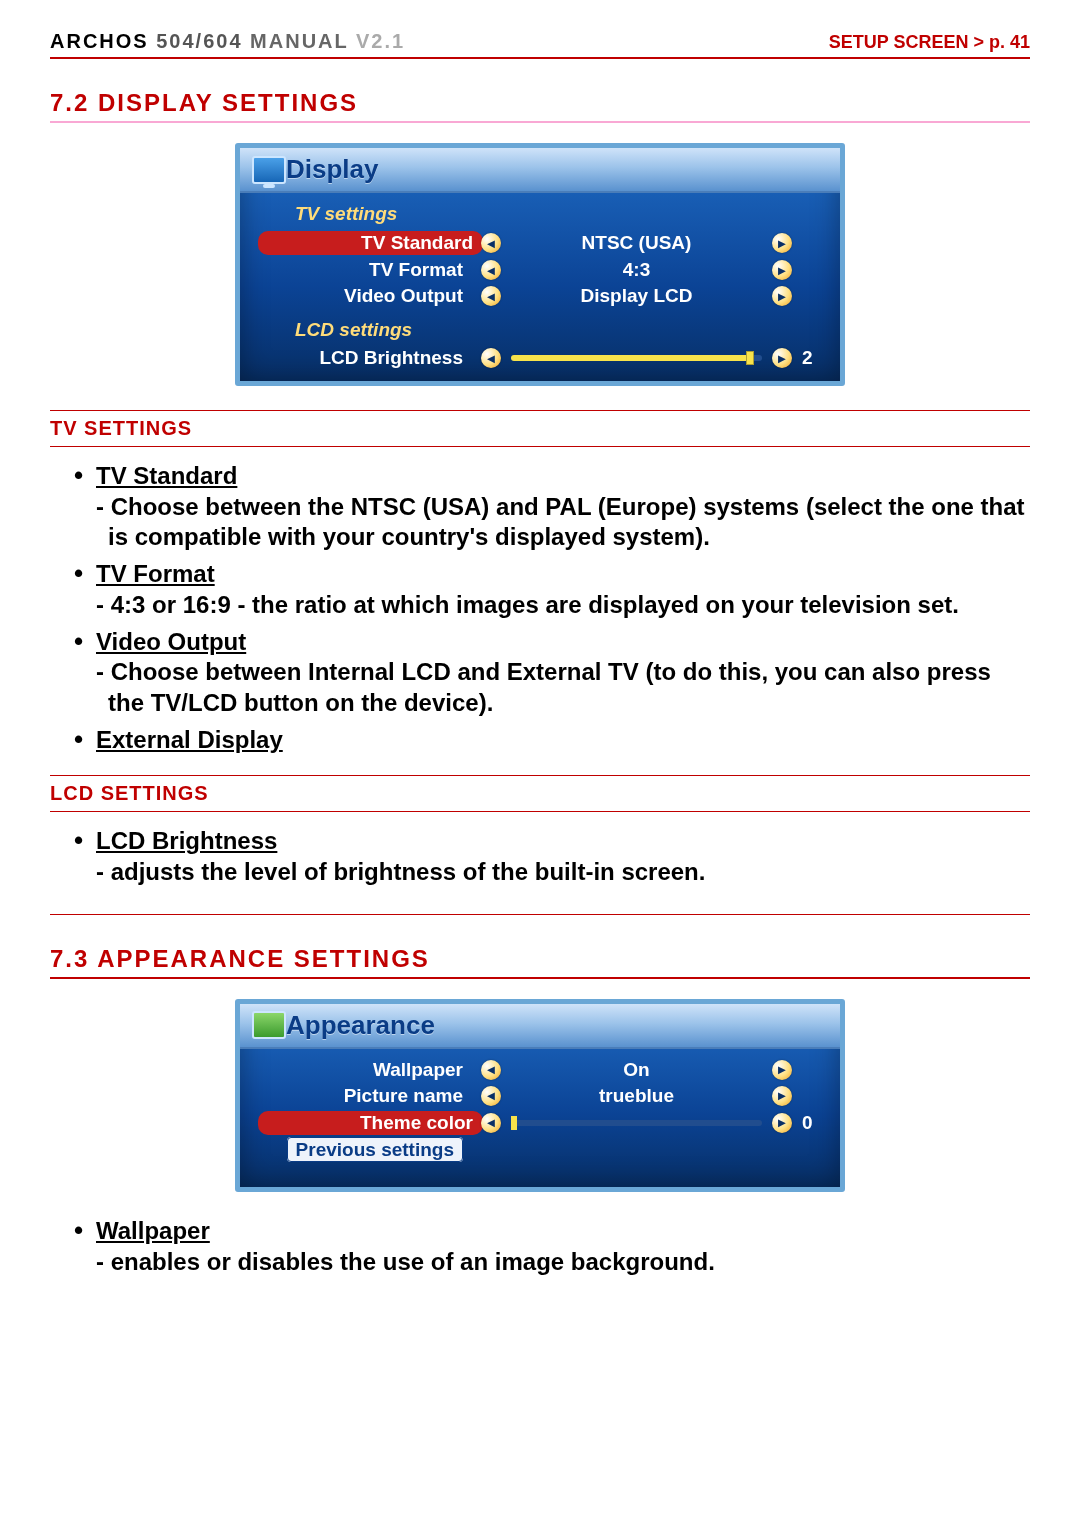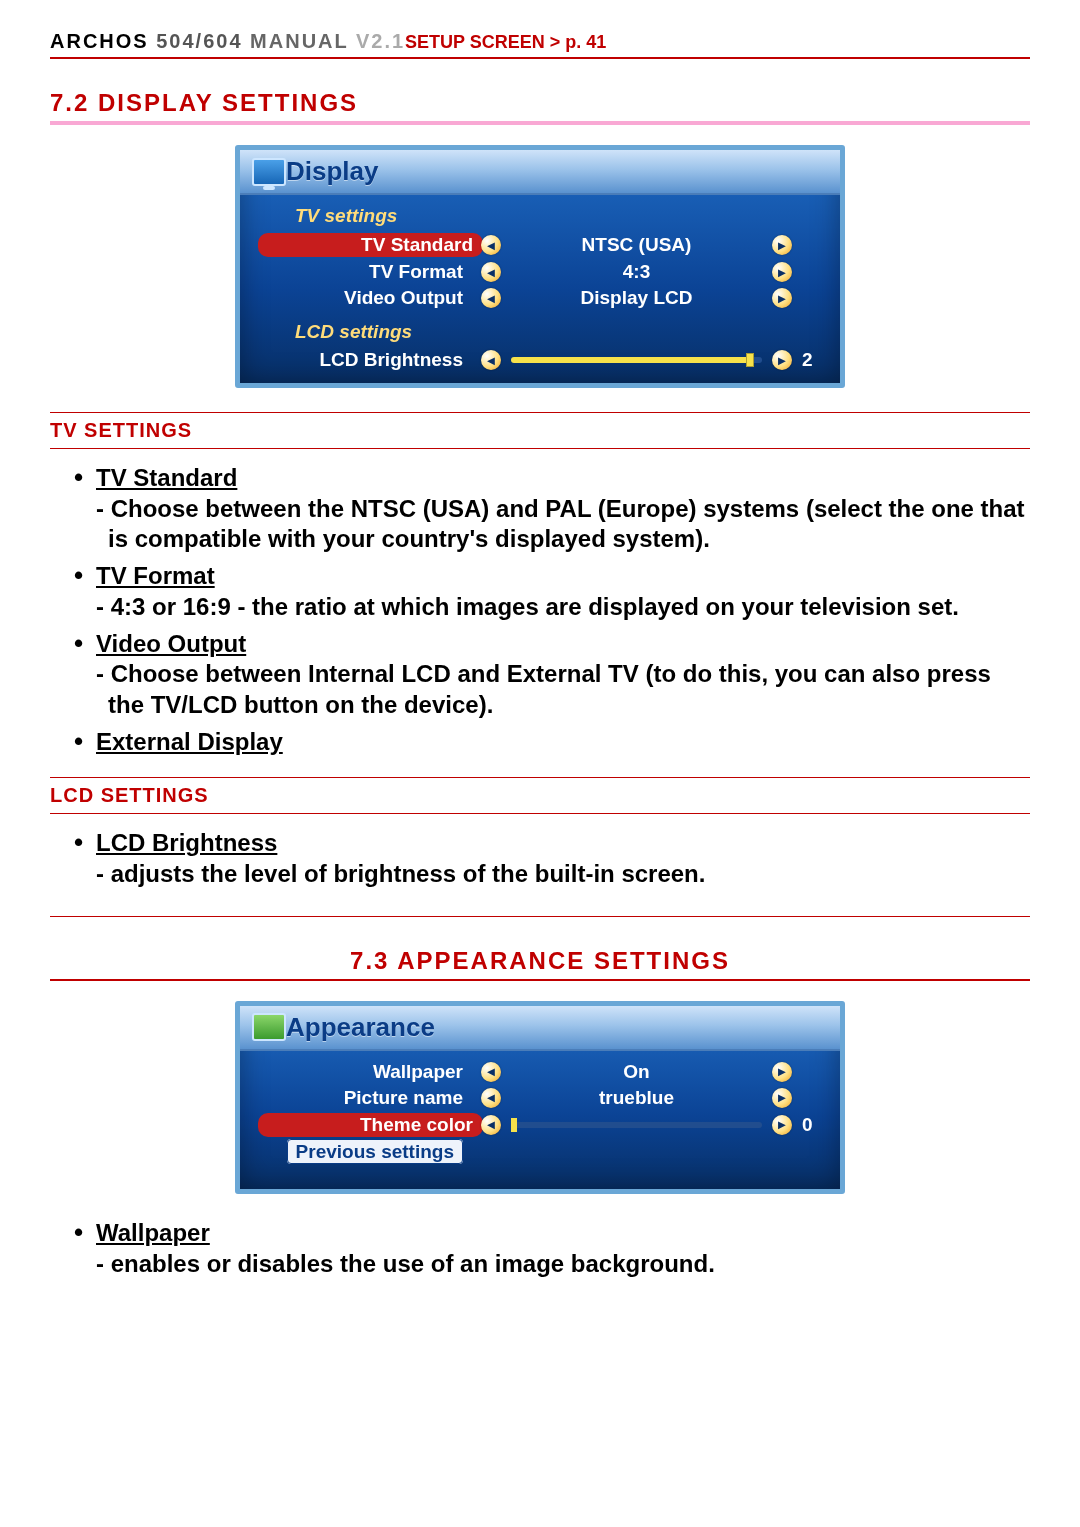--- a/index.html
+++ b/index.html
@@ -8,20 +8,21 @@
     background: #fff;
     font-family: Arial, Helvetica, sans-serif;
     color: #000;
     width: 1080px;
   }
   .page {
     padding: 30px 50px 40px 50px;
   }
   .header-row {
     display: flex;
+    justify-content: space-between;
     align-items: baseline;
     border-bottom: 2px solid #c00000;
     padding-bottom: 4px;
     margin-bottom: 22px;
   }
   .header-left {
     font-family: "Arial Black", Arial, sans-serif;
     font-size: 20px;
     letter-spacing: 2px;
     font-weight: bold;
@@ -34,21 +35,21 @@
     color: #c00000;
     font-size: 18px;
     font-weight: bold;
   }
   .section-title {
     font-family: "Arial Black", Arial, sans-serif;
     color: #c00000;
     letter-spacing: 2px;
     font-size: 24px;
     font-weight: bold;
-    border-bottom: 4px solid #f9a8d4;
+    border-bottom: 2px solid #f9a8d4;
     padding-bottom: 4px;
     margin-top: 30px;
     margin-bottom: 20px;
   }
   .screenshot {
     width: 600px;
     margin: 0 auto 24px auto;
     background: linear-gradient(180deg, #1f6bc4 0%, #0b4395 60%, #072f66 100%);
     border: 5px solid #6aa7d6;
     border-radius: 3px;
@@ -275,21 +276,21 @@
 
   <div class="subheader">LCD Settings</div>
   <ul class="mainlist">
     <li>
       <span class="item-title">LCD Brightness</span>
       <span class="desc">adjusts the level of brightness of the built-in screen.</span>
     </li>
   </ul>
 
   <hr class="thin-rule">
-  <div class="section-title" style="border-bottom:2px solid #c00000;text-align:center;">7.3  APPEARANCE SETTINGS</div>
+  <div class="section-title" style="border-bottom:2px solid #c00000;">7.3  APPEARANCE SETTINGS</div>
 
   <div class="screenshot" style="padding-bottom:24px;">
     <div class="shot-title">
       <span class="green-icon"></span>
       <span>Appearance</span>
     </div>
     <div style="height:8px"></div>
     <div class="shot-row">
       <div class="shot-label-wrap"><span>Wallpaper</span></div>
       <span class="arrow">◄</span>

